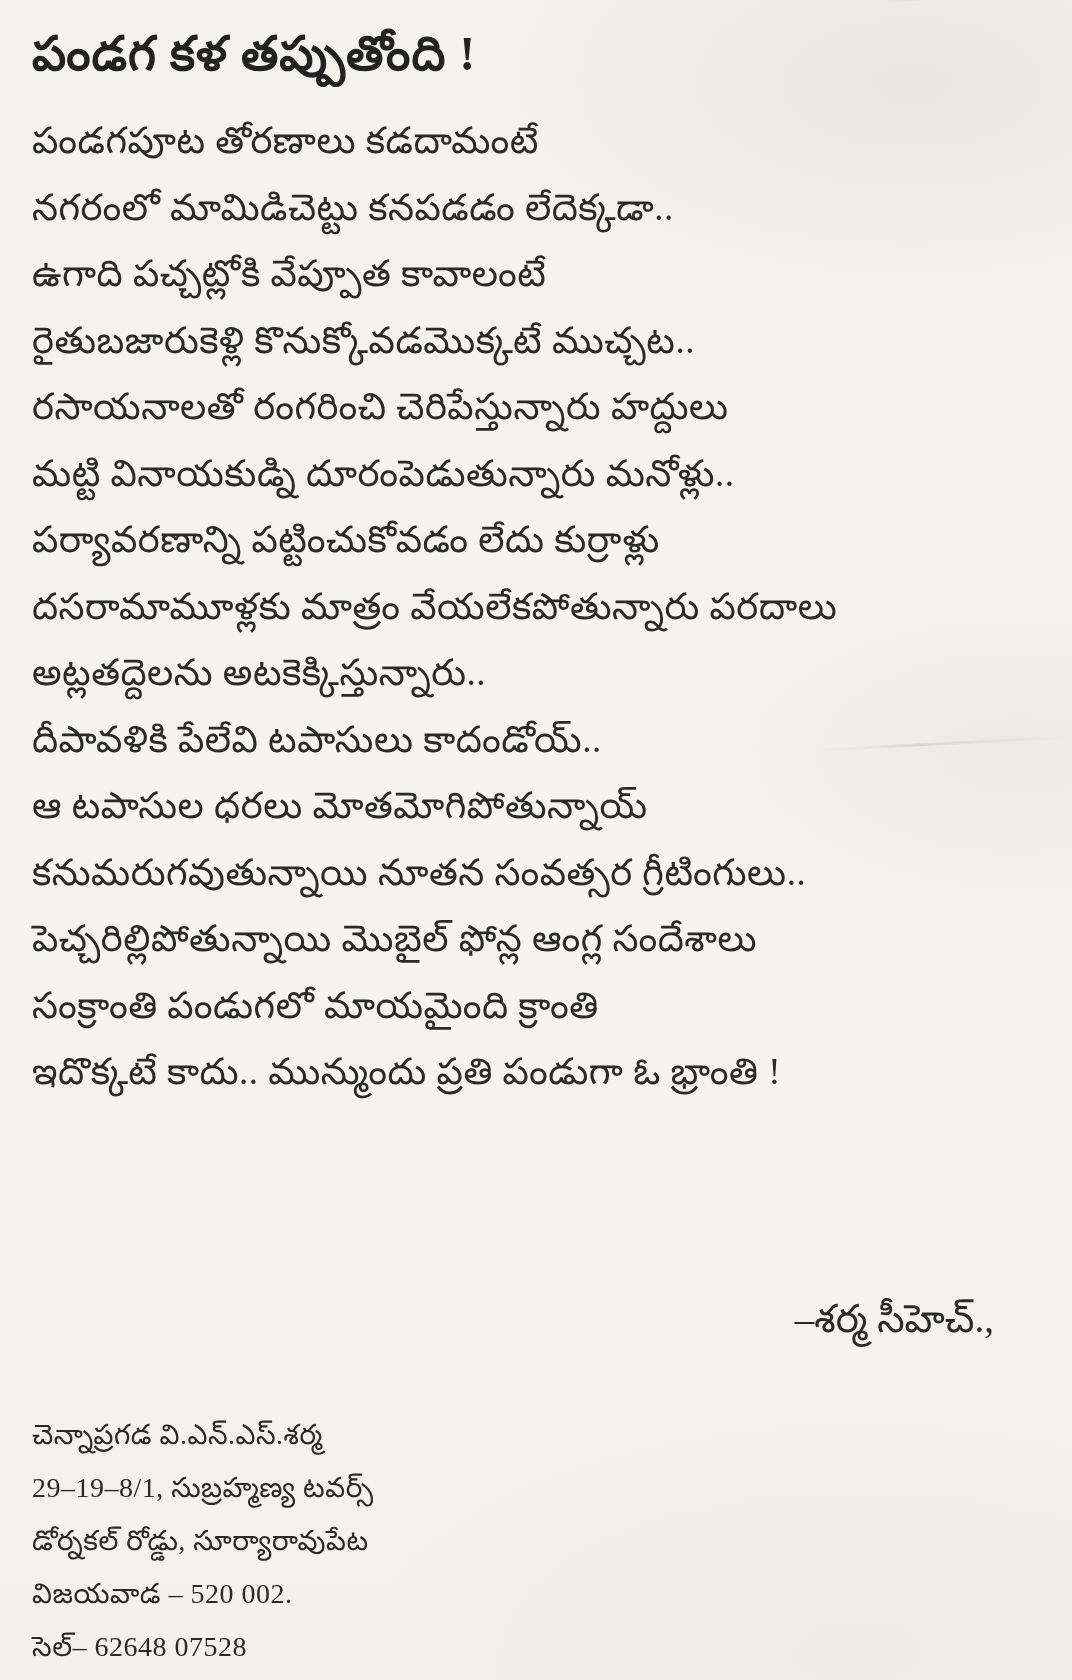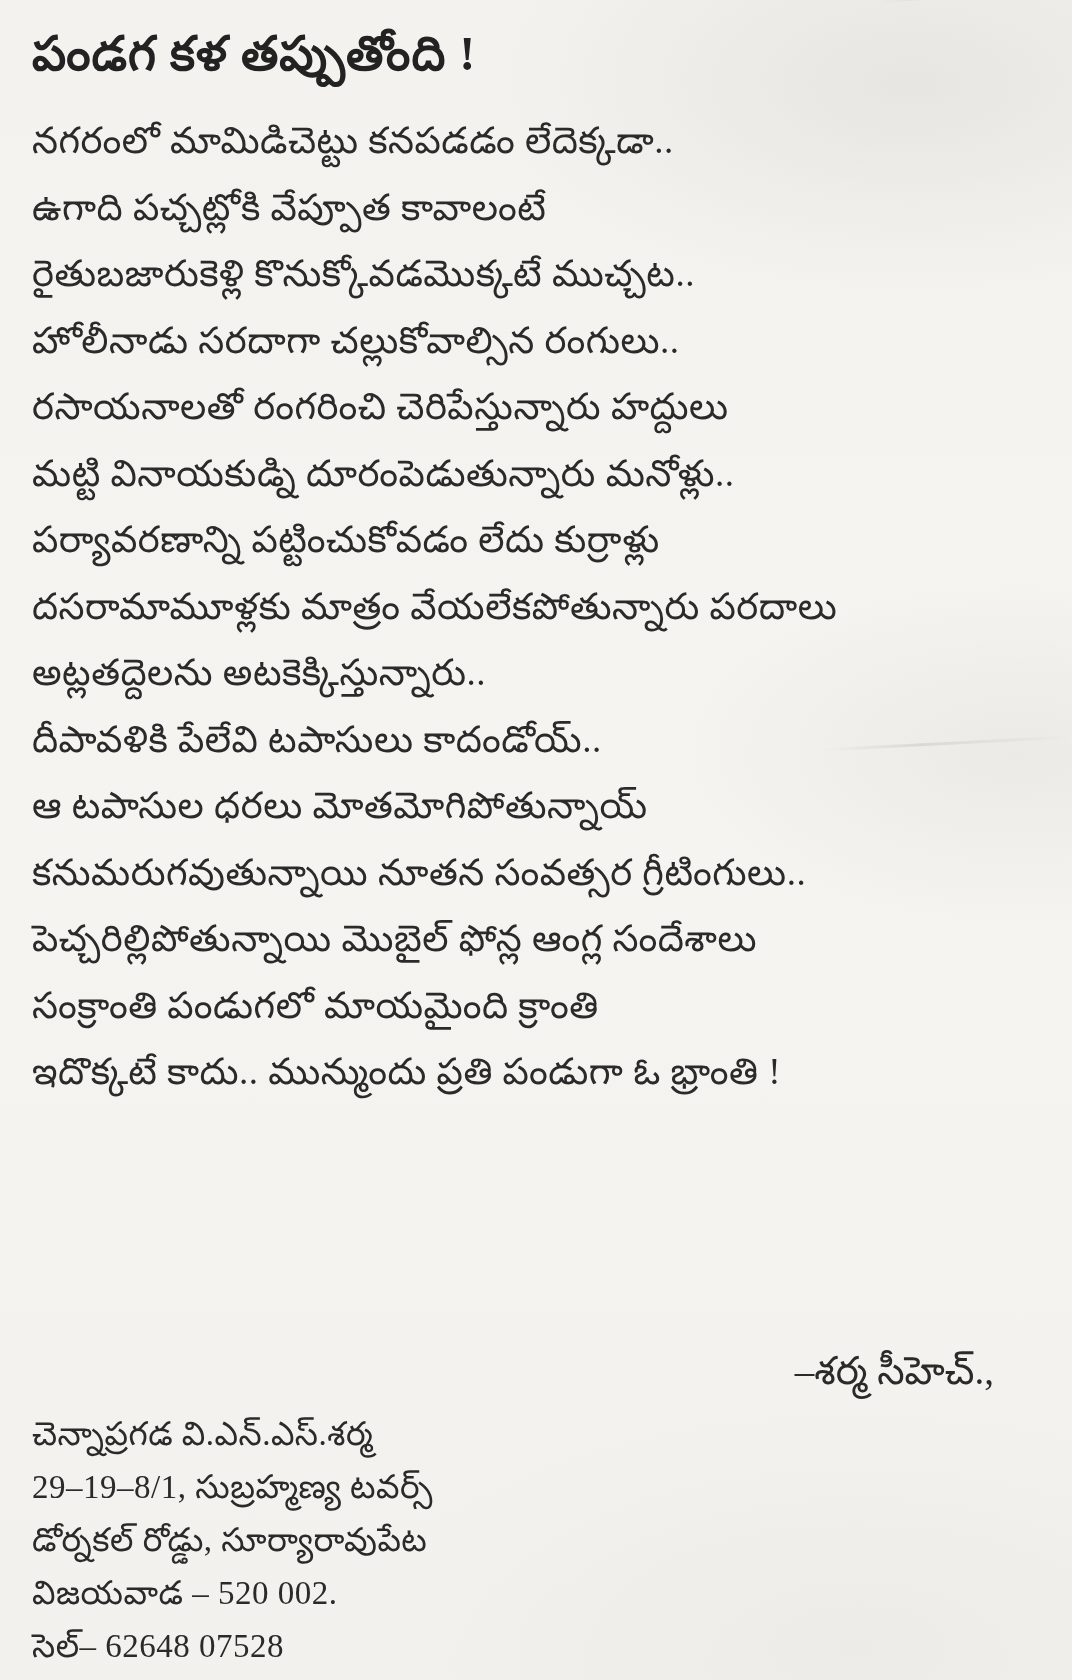--- a/index.html
+++ b/index.html
@@ -56,61 +56,61 @@
     align-items: center;
     font-size: 37px;
     color: #2a2a2a;
     white-space: nowrap;
     letter-spacing: 0.5px;
   }
 
   .signature {
     position: absolute;
     right: 78px;
-    top: 1348px;
+    top: 1296px;
     font-size: 39px;
     color: #2a2a2a;
     white-space: nowrap;
   }
 
   .address {
     position: absolute;
     left: 32px;
     top: 1412px;
     list-style: none;
   }
   .address-line {
     height: 53px;
     display: flex;
     align-items: center;
-    font-size: 33px;
+    font-size: 28px;
     color: #2a2a2a;
     white-space: nowrap;
     letter-spacing: 0.5px;
   }
 </style>
 </head>
 <body>
 
 <div class="paper">
   <div class="crease-1"></div>
   <div class="crease-2"></div>
 
   <h1 class="doc-title">పండగ కళ తప్పుతోంది !</h1>
 
   <ul class="poem">
 
+      <li class="poem-line">పండగపూట తోరణాలు కడదామంటే</li>
 
       <li class="poem-line">నగరంలో మామిడిచెట్టు కనపడడం లేదెక్కడా..</li>
 
       <li class="poem-line">ఉగాది పచ్చట్లోకి వేప్పూత కావాలంటే</li>
 
       <li class="poem-line">రైతుబజారుకెళ్లి కొనుక్కోవడమొక్కటే ముచ్చట..</li>
 
-      <li class="poem-line">హోలీనాడు సరదాగా చల్లుకోవాల్సిన రంగులు..</li>
 
       <li class="poem-line">రసాయనాలతో రంగరించి చెరిపేస్తున్నారు హద్దులు</li>
 
       <li class="poem-line">మట్టి వినాయకుడ్ని దూరంపెడుతున్నారు మనోళ్లు..</li>
 
       <li class="poem-line">పర్యావరణాన్ని పట్టించుకోవడం లేదు కుర్రాళ్లు</li>
 
 
       <li class="poem-line">దసరామామూళ్లకు మాత్రం వేయలేకపోతున్నారు పరదాలు</li>
 

